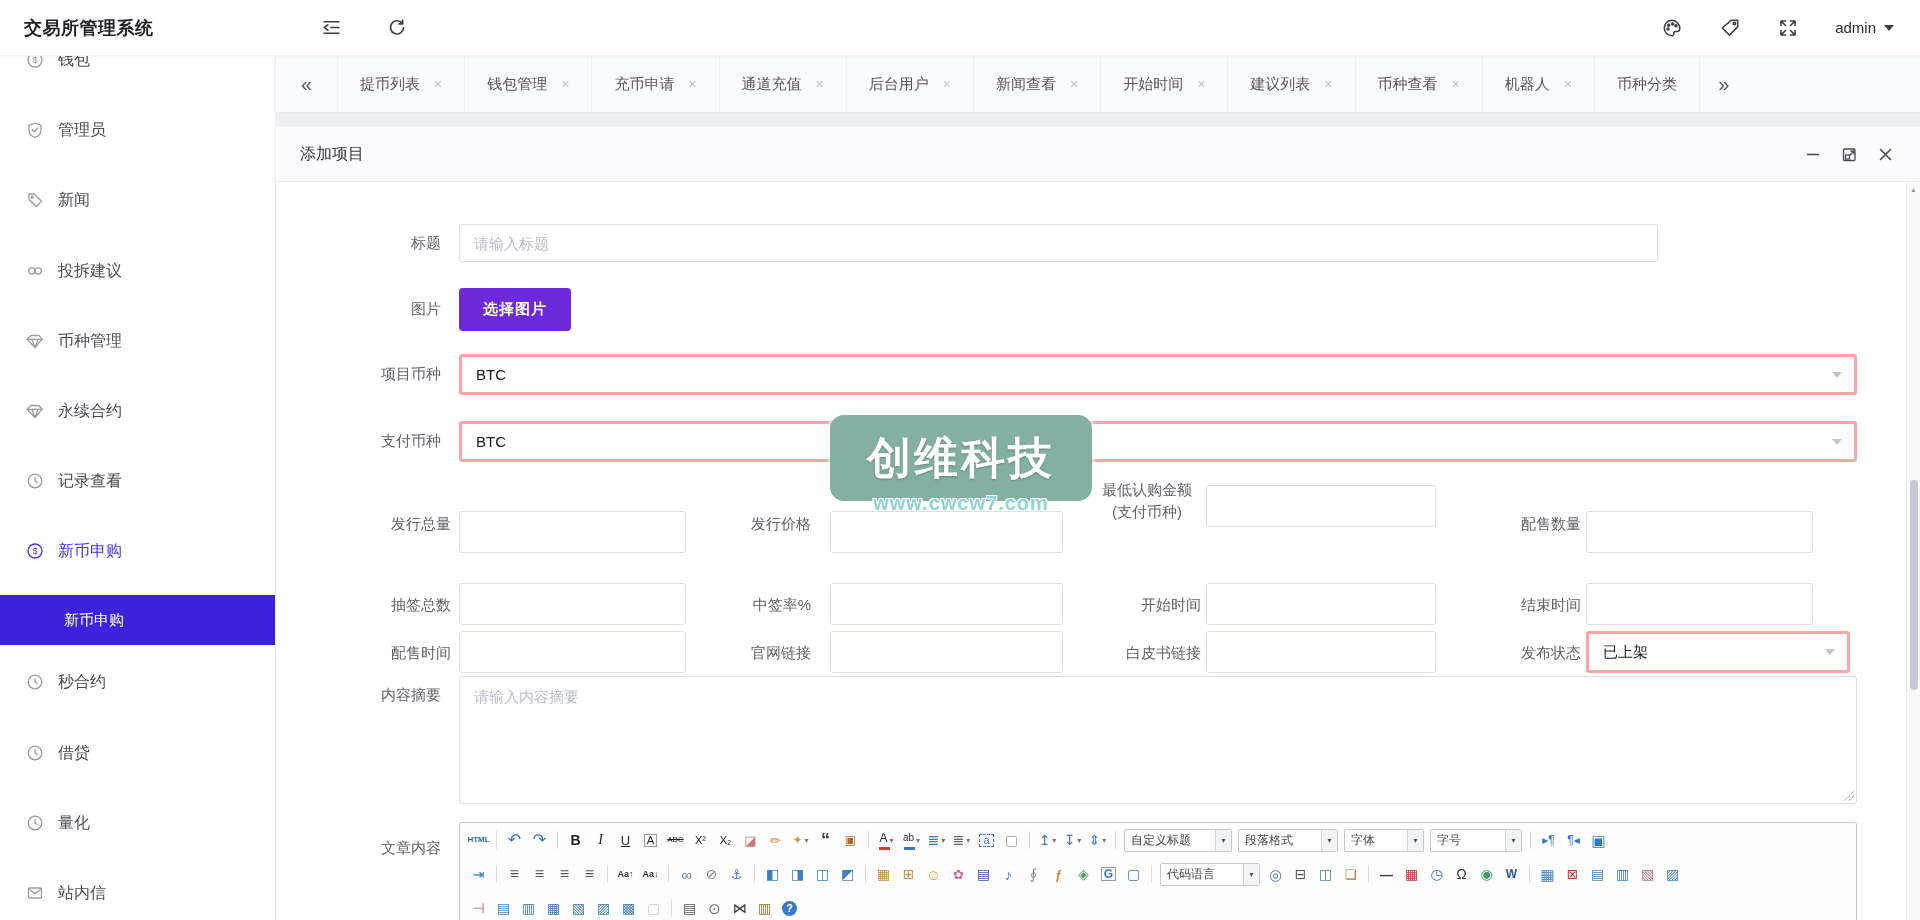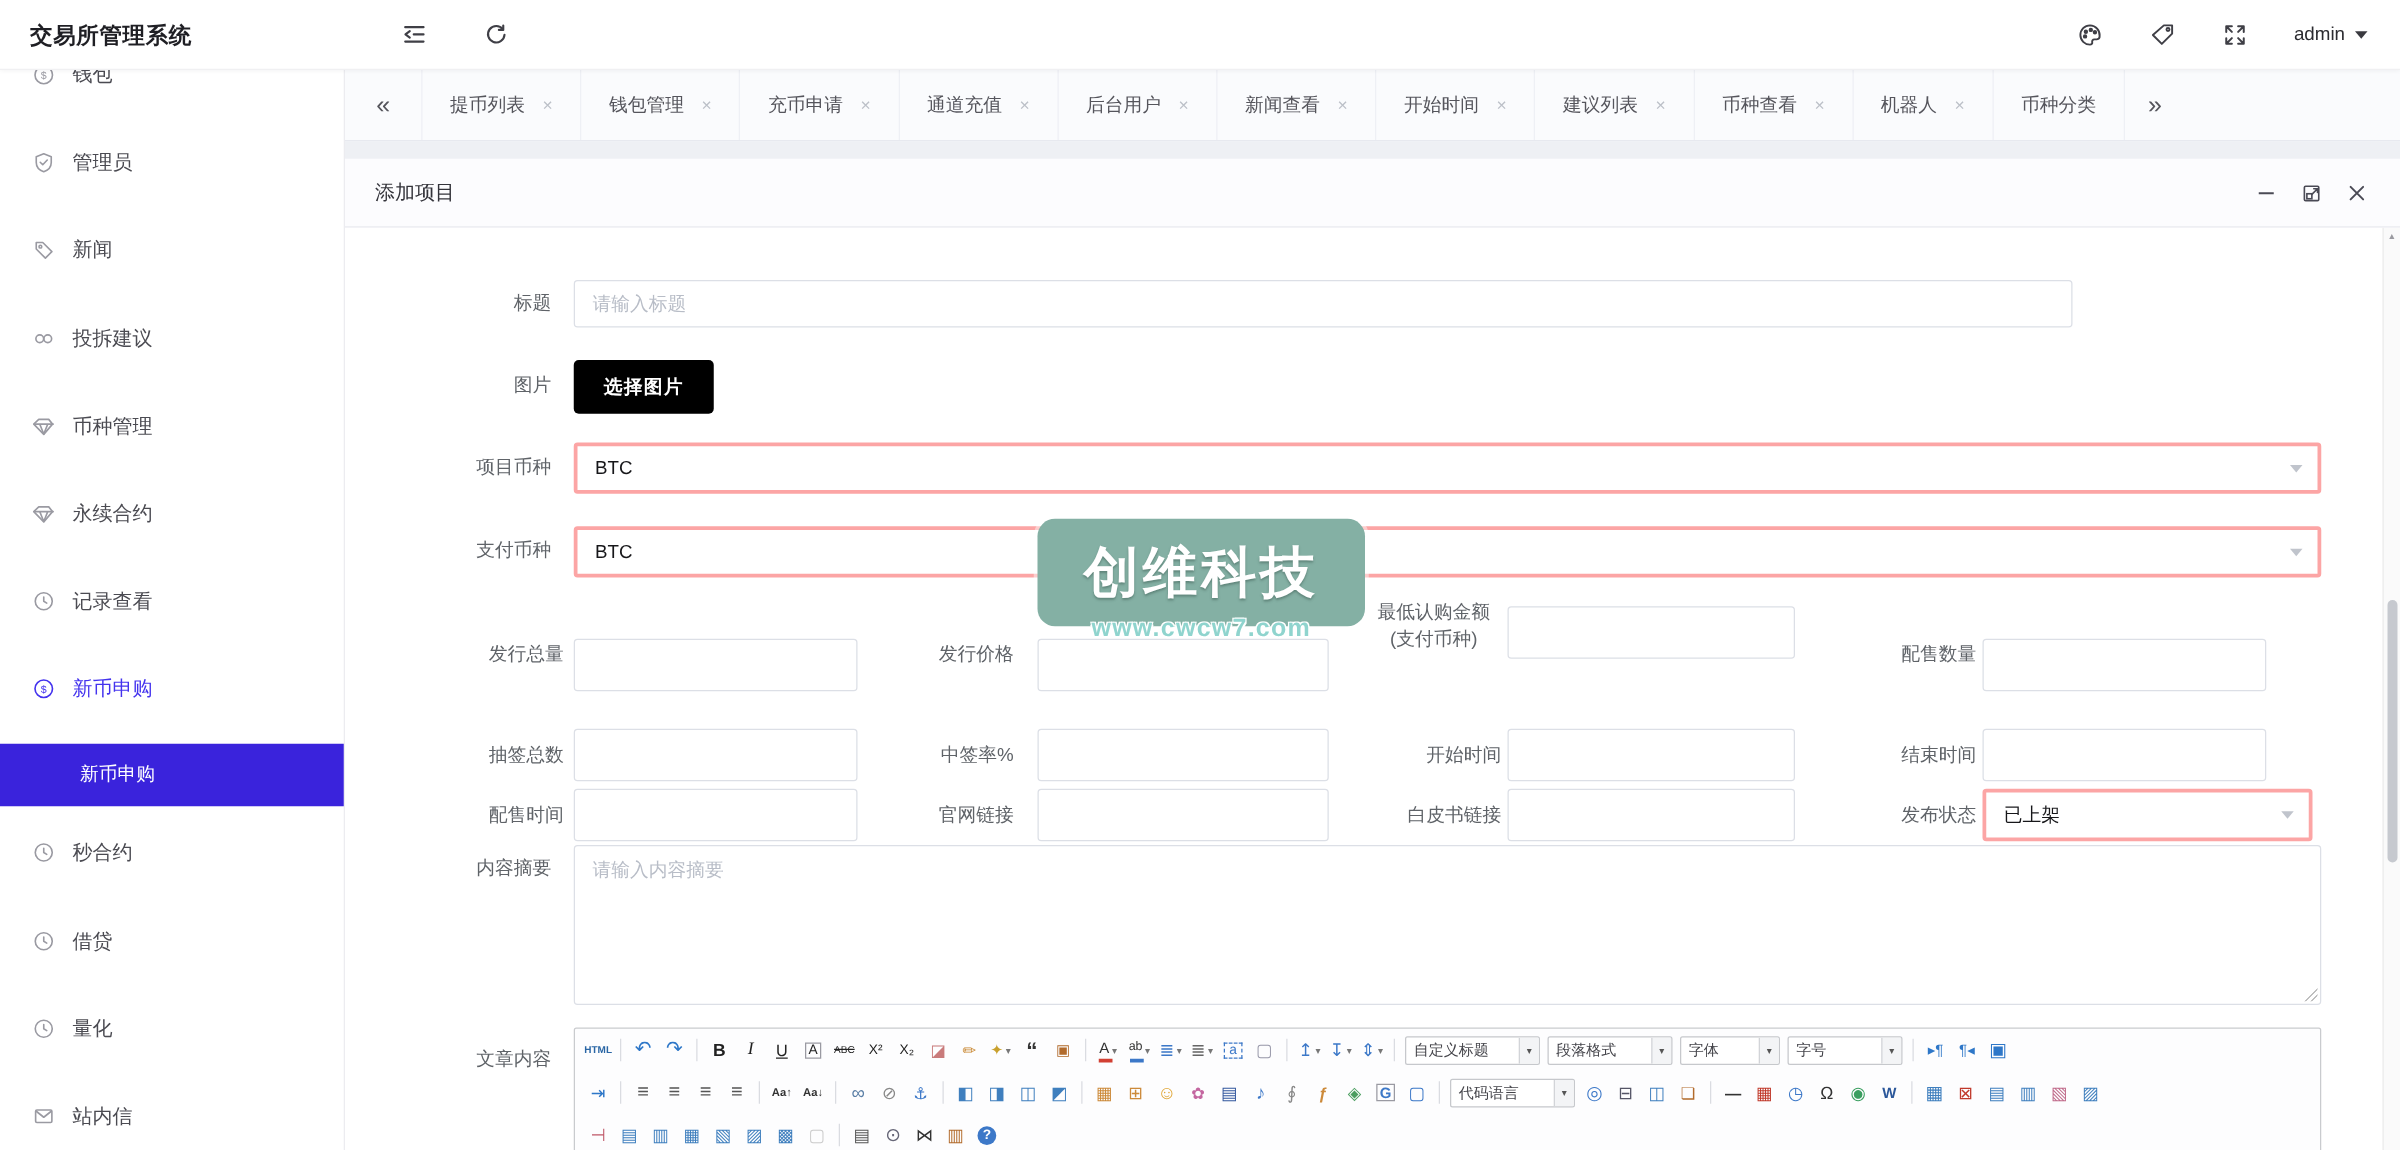--- a/index.html
+++ b/index.html
@@ -329,21 +329,21 @@
       </span>
     </div>
   </div>
 
   <div class="mbody">
 
     <label class="mlbl" style="top:51px;">标题</label>
     <input class="inp" style="left: 183px; top: 42px; width: 1199px; height: 38px;" placeholder="请输入标题">
 
     <label class="mlbl" style="top:117px;">图片</label>
-    <button class="btn-purple" style="background: #000000;">选择图片</button>
+    <button class="btn-purple" style="background: #6d28d9;">选择图片</button>
 
     <label class="mlbl" style="top:182px;">项目币种</label>
     <div class="selbox" style="left:183px;top:172px;width:1398px;height:41px;">
       <span>BTC</span>
       <span class="sarr"></span>
     </div>
 
     <label class="mlbl" style="top:249px;">支付币种</label>
     <div class="selbox" style="left:183px;top:239px;width:1398px;height:41px;">
       <span>BTC</span>

